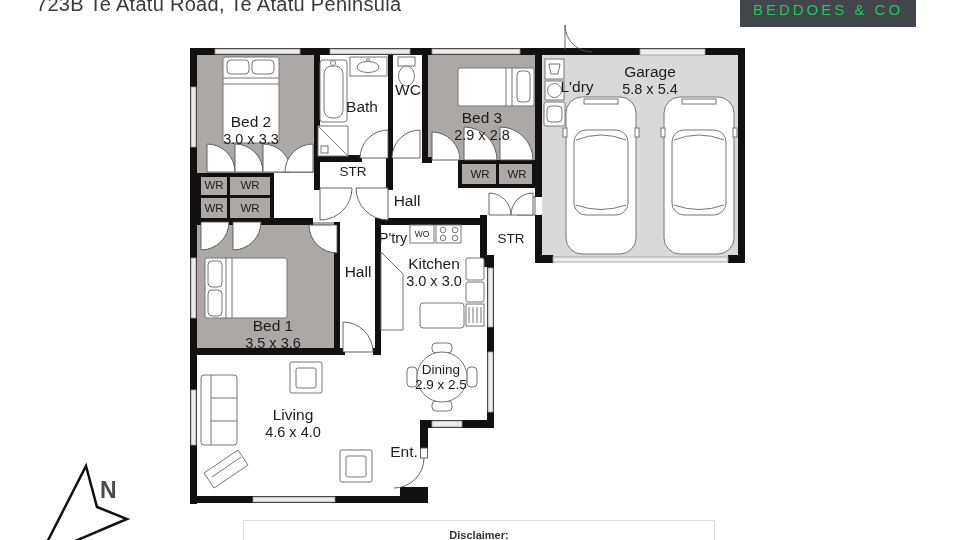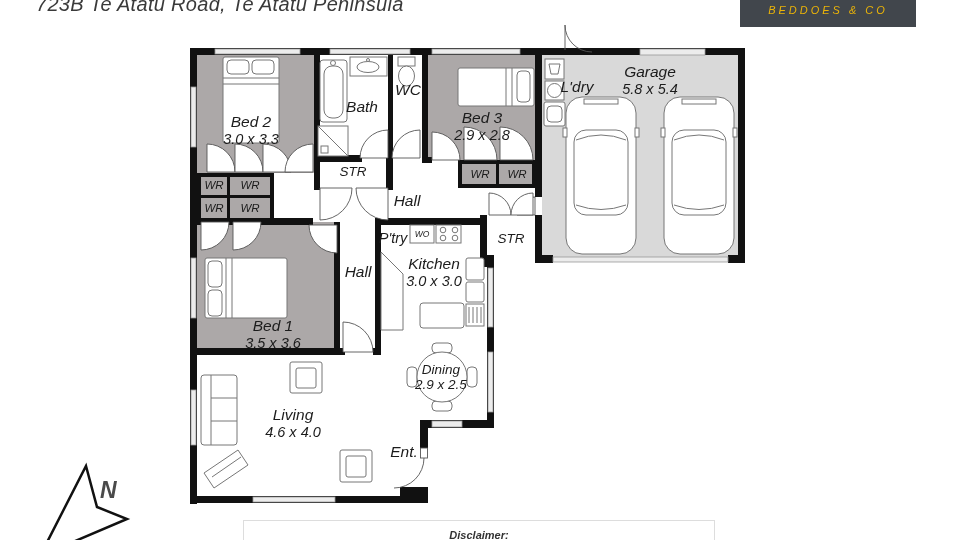--- a/index.html
+++ b/index.html
@@ -1,22 +1,22 @@
 <!DOCTYPE html>
 <html><head>
 <meta charset="utf-8">
 <style>
   html,body{margin:0;padding:0;background:#fff;}
   .canvas{position:relative;width:960px;height:540px;overflow:hidden;background:#fff;
-          font-family:"Liberation Sans",sans-serif;font-style:italic;}
+          font-family:"Liberation Sans",sans-serif;}
   .title{position:absolute;left:36px;top:-7px;font-size:20px;color:#3a3a3a;
          letter-spacing:.3px;white-space:nowrap;font-weight:400;}
   .brand{position:absolute;left:740px;top:-8px;width:176px;height:35px;background:#41464c;
          display:flex;align-items:center;justify-content:center;}
-  .brand span{color:#eab308;font-size:11px;letter-spacing:3px;white-space:nowrap;}
+  .brand span{color:#22c55e;font-size:15px;letter-spacing:3px;white-space:nowrap;}
   .disclaimer{position:absolute;left:243px;top:520px;width:472px;height:40px;
               border:1px solid #ddd;background:#fff;text-align:center;padding-top:8px;
               box-sizing:border-box;font-size:11px;font-weight:bold;color:#333;}
   svg.plan{position:absolute;left:0;top:0;}
   svg .wall{fill:#111;}
   svg .cell{stroke:none;}
   svg .win{fill:#ececec;stroke:#999;stroke-width:.8;}
   svg .door{fill:#fff;stroke:#555;stroke-width:.9;}
   svg .doorline{fill:none;stroke:#555;stroke-width:.9;}
   svg .furn{fill:#fff;stroke:#777;stroke-width:1;}

